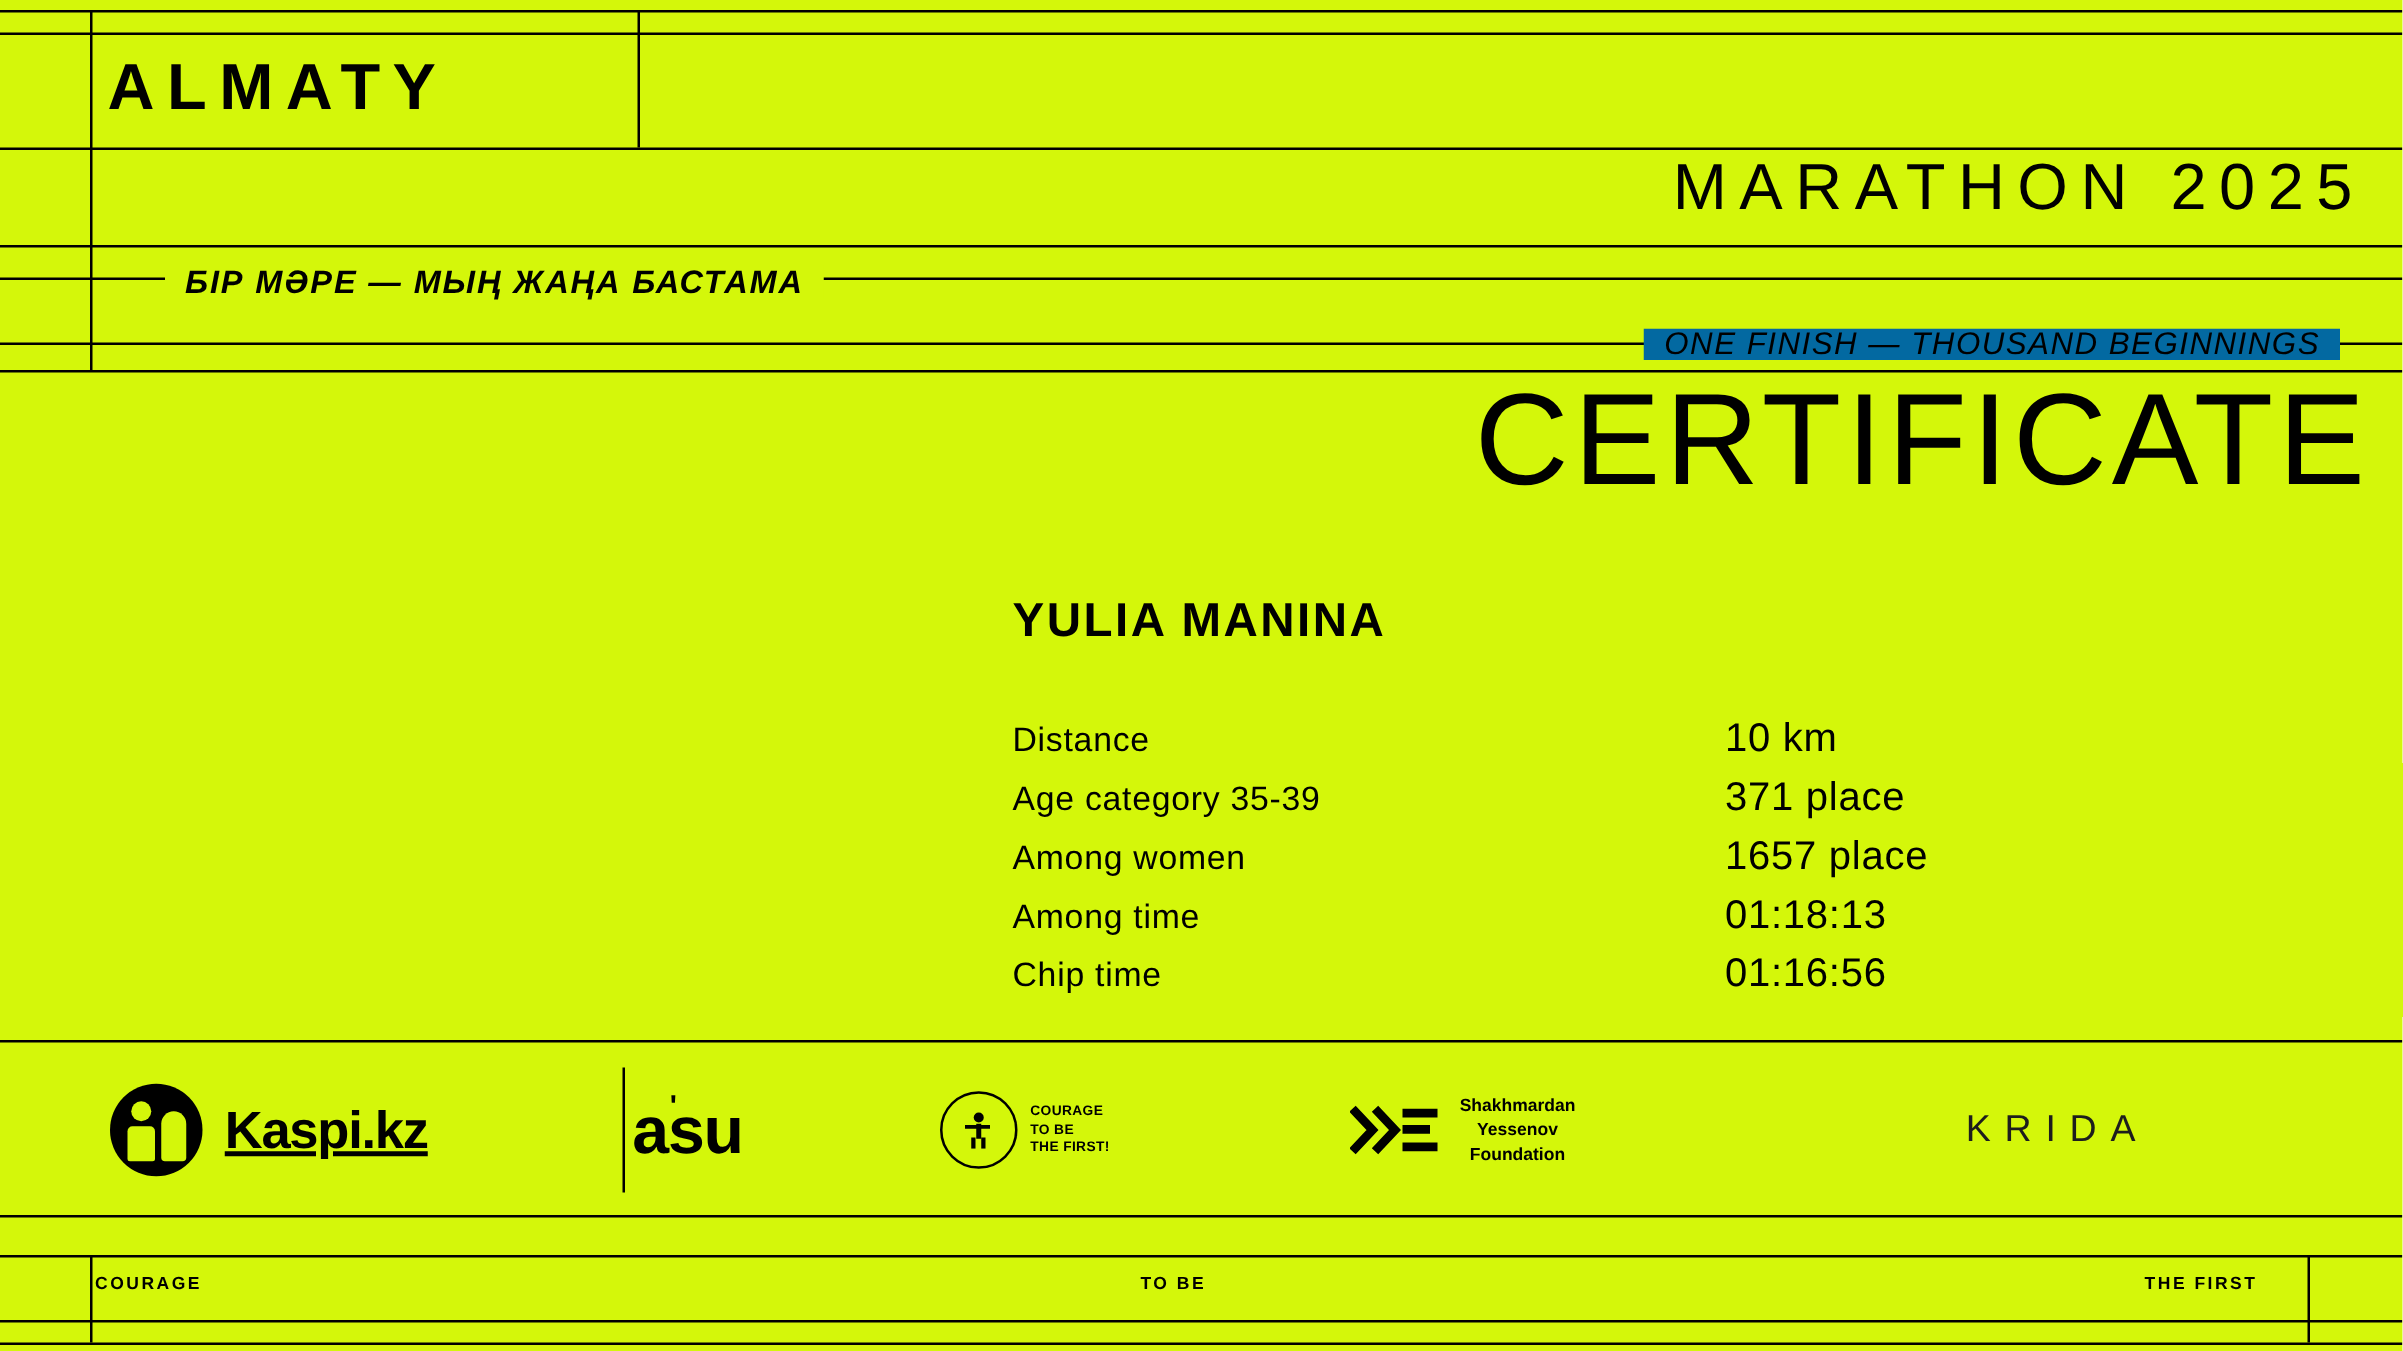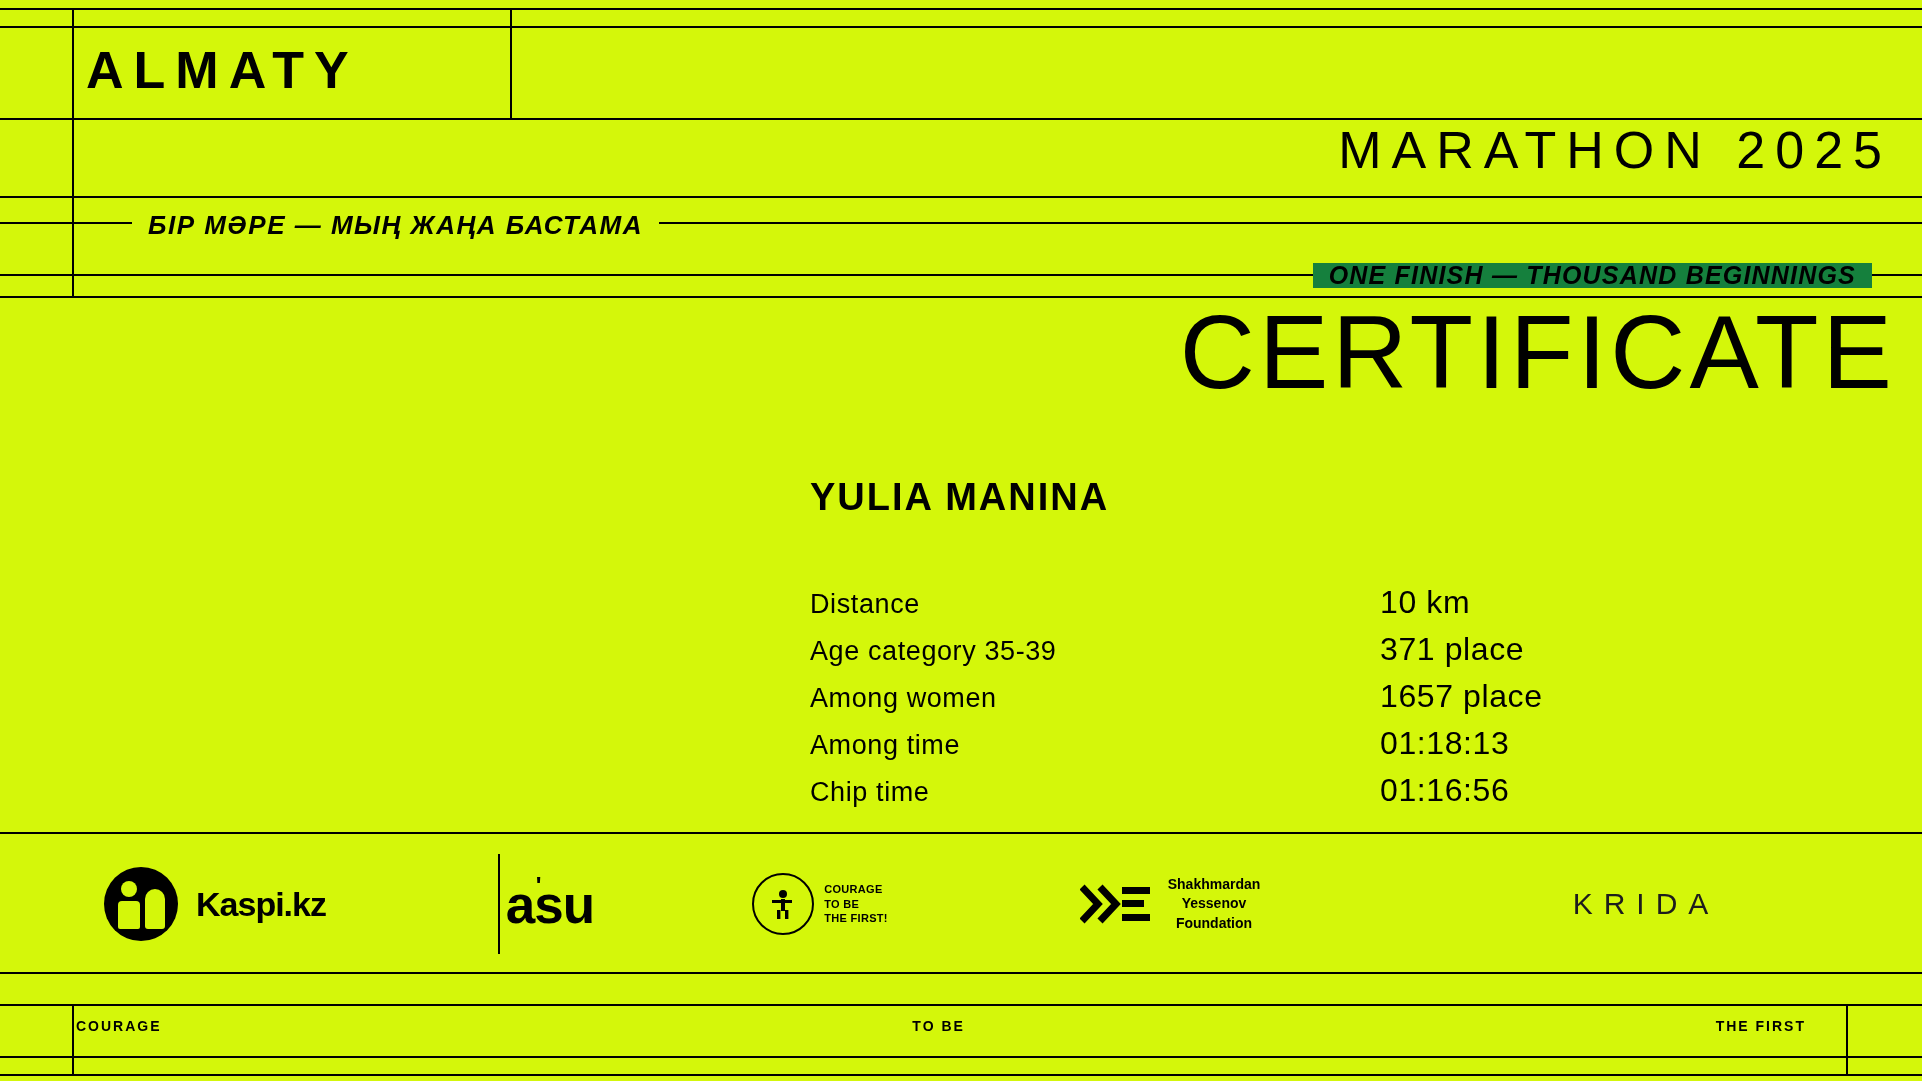--- a/index.html
+++ b/index.html
@@ -66,23 +66,23 @@
     background: #d4f70a;
     padding: 0 16px;
     line-height: 1;
   }
   .tagline-en {
     position: absolute;
     right: 50px;
     top: 263px;
     font-size: 25px;
     font-style: italic;
-    font-weight: 700;
+    font-weight: 400;
     letter-spacing: 1.2px;
-    background: #15803d;
+    background: #0369a1;
     padding: 0 16px;
     line-height: 1;
   }
 
   
   .cert-title {
     position: absolute;
     right: 26px;
     top: 300px;
     font-size: 104px;
@@ -97,21 +97,21 @@
     left: 810px;
     top: 478px;
     font-size: 38px;
     font-weight: 700;
     letter-spacing: 2px;
     line-height: 1;
   }
   .results {
     position: absolute;
     left: 810px;
-    top: 584px;
+    top: 572px;
     width: 820px;
   }
   .result-row {
     display: flex;
     align-items: baseline;
     margin-bottom: 10px;
   }
   .result-label {
     width: 570px;
     font-size: 27px;
@@ -161,21 +161,21 @@
     width: 22px; height: 28px;
     background: #d4f70a;
     border-radius: 4px 4px 2px 2px;
   }
   .kaspi-mark i {
     position: absolute; right: 13px; top: 22px;
     width: 20px; height: 40px;
     background: #d4f70a;
     border-radius: 10px 10px 3px 3px;
   }
-  .kaspi-text { font-size: 34px; font-weight: 700; letter-spacing: -1px; }
+  .kaspi-text { font-size: 42px; font-weight: 700; letter-spacing: -1px; text-decoration: underline; }
 
   .asu-text { font-size: 53px; font-weight: 700; letter-spacing: -1px; position: relative; }
   .asu-text sup {
     position: absolute; left: 30px; top: -2px;
     font-size: 24px; font-weight: 700;
   }
 
   .cf-wrap { display: flex; align-items: center; gap: 10px; }
   .cf-badge {
     width: 58px; height: 58px; border-radius: 50%;

